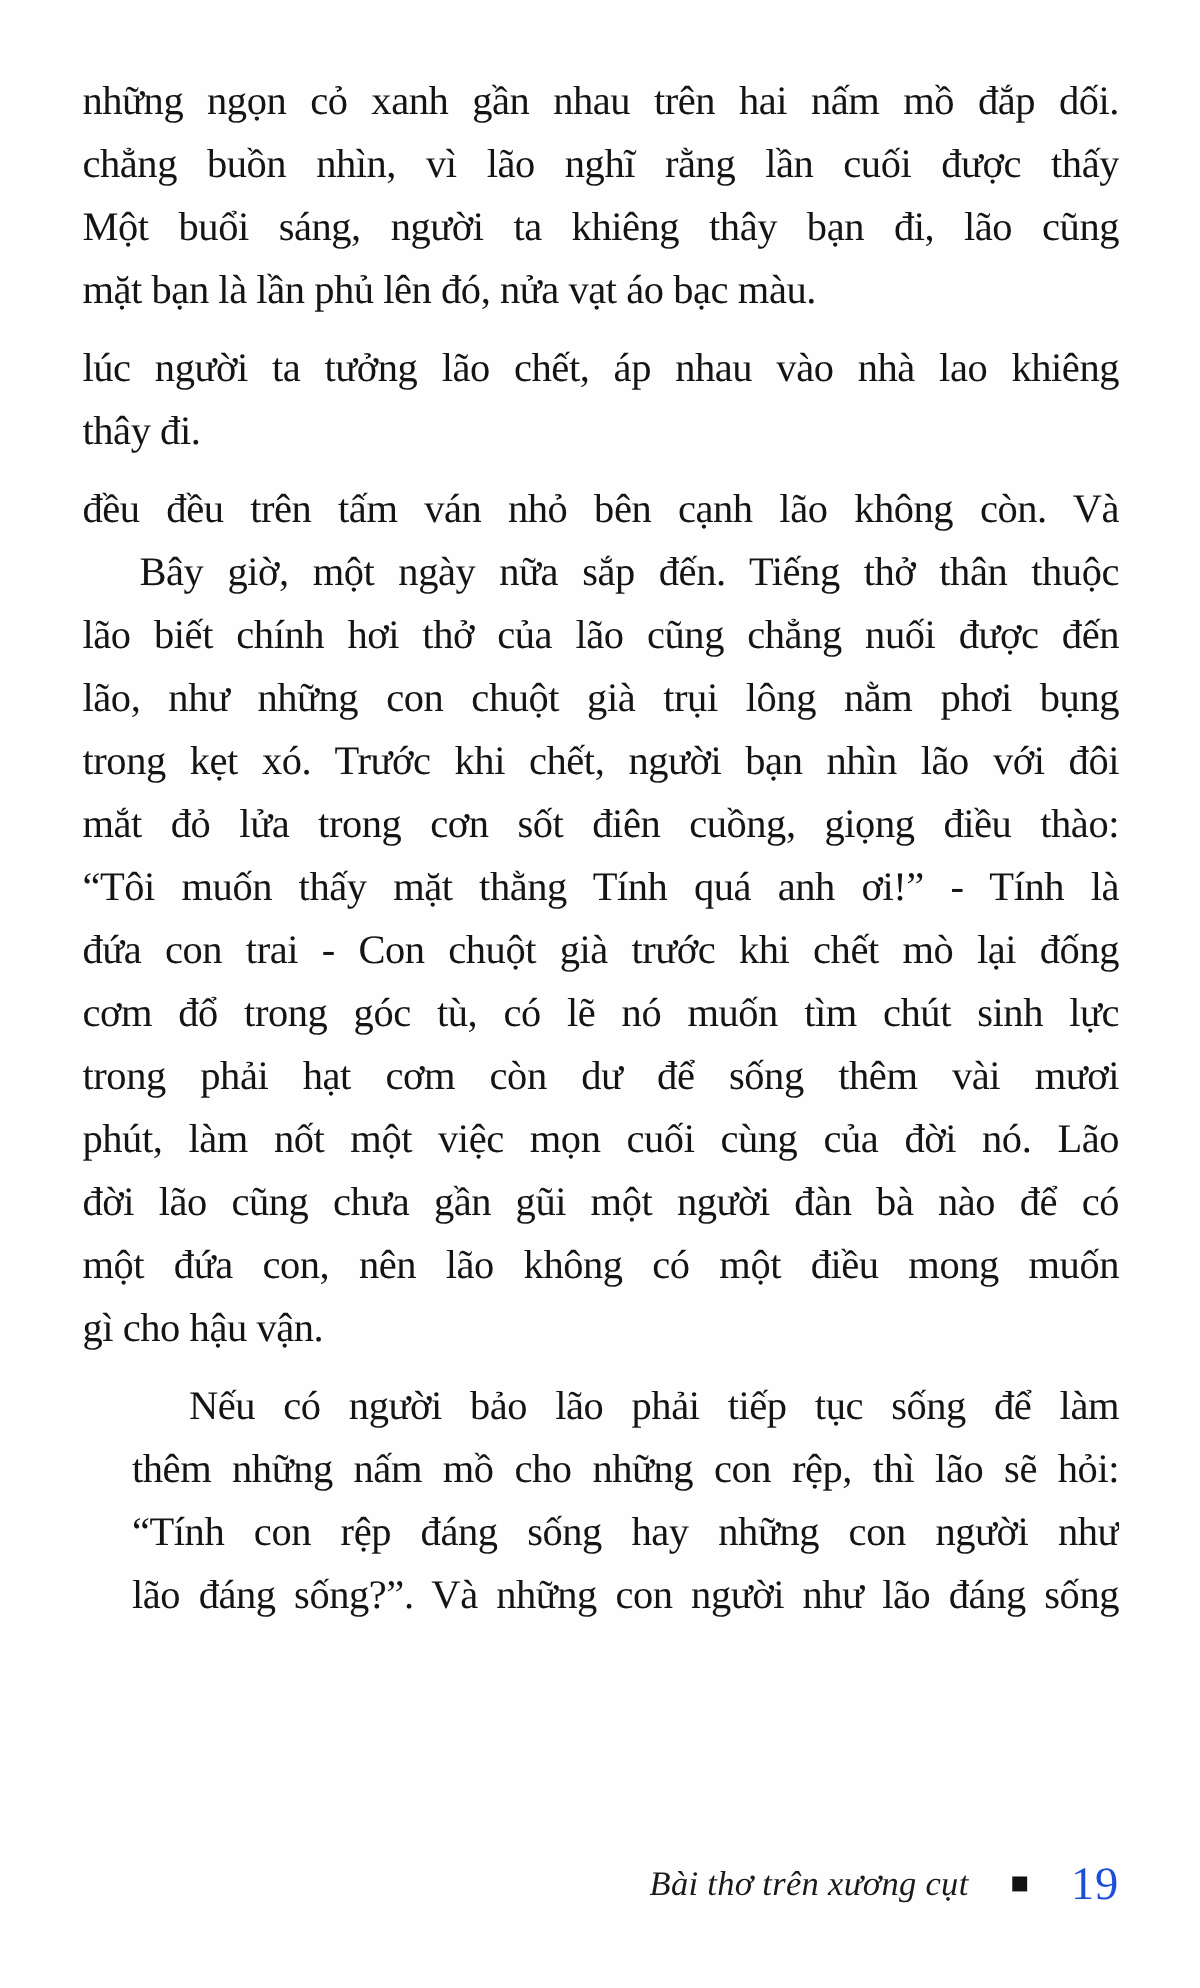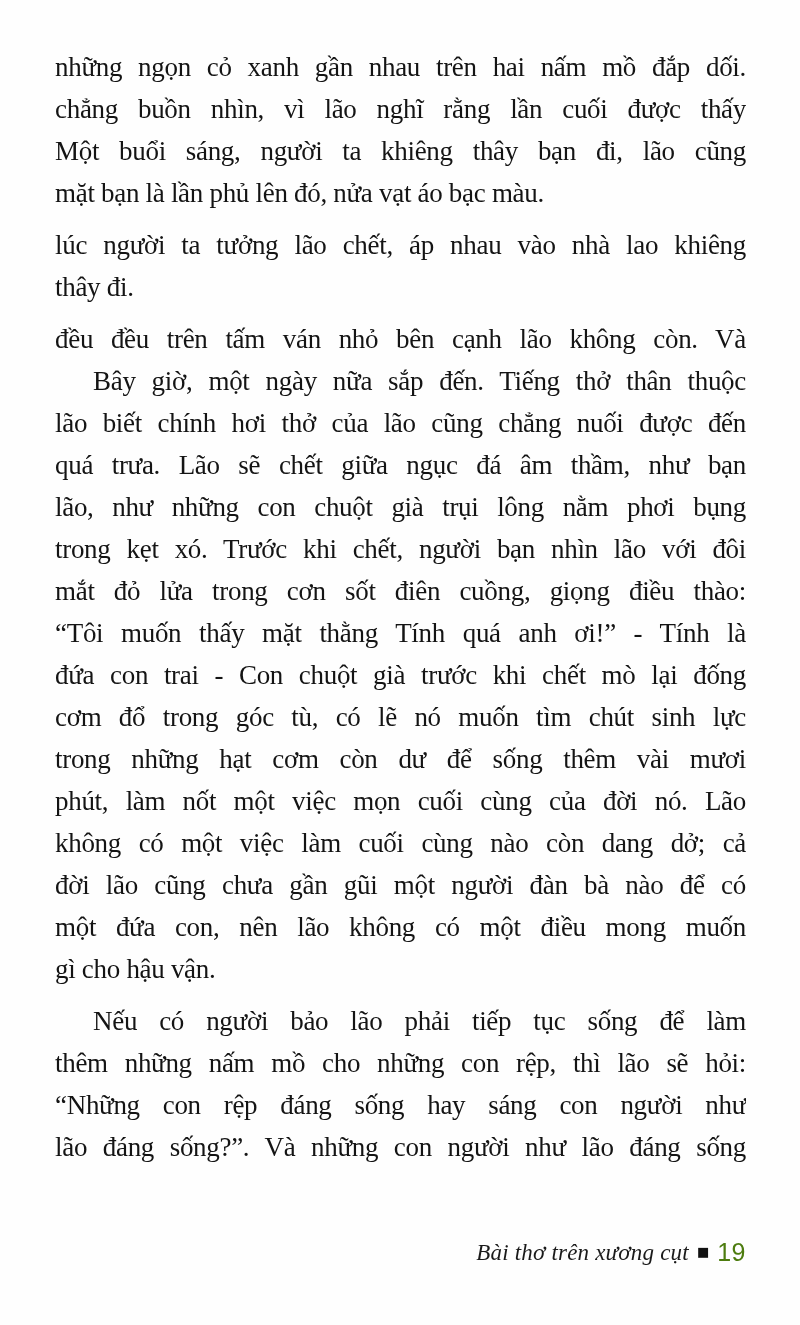--- a/index.html
+++ b/index.html
@@ -20,20 +20,21 @@
     position: absolute;
     left: 55px;
     top: 46px;
     width: 691px;
   }
   .paragraph {
     margin: 0 0 10px 0;
   }
   .paragraph:last-child {
     margin-bottom: 0;
+    margin-left: 33px;
   }
   .line {
     height: 42px;
     line-height: 42px;
     font-size: 27px;
     letter-spacing: -0.3px;
     text-align: justify;
     text-align-last: justify;
     overflow: hidden;
     white-space: normal;
@@ -44,40 +45,40 @@
   }
   .line.indent {
     text-indent: 38px;
   }
   .footer {
     position: absolute;
     top: 1238px;
     right: 54px;
     display: flex;
     align-items: center;
-    gap: 8px;
+    gap: 28px;
   }
   .running-title {
     font-family: "Liberation Serif", serif;
     font-style: italic;
     font-size: 23px;
     color: #1a1a1a;
     letter-spacing: 0.2px;
   }
   .square-sep {
     font-family: "DejaVu Sans", sans-serif;
     font-size: 13px;
     color: #111111;
     line-height: 1;
     transform: translateY(-1px);
   }
   .page-number {
-    font-family: Liberation Sans, sans-serif;
-    font-size: 25px;
-    color: #4d7c0f;
+    font-family: Liberation Serif, serif;
+    font-size: 31px;
+    color: #1d4ed8;
     letter-spacing: 0.5px;
   }
 </style>
 </head>
 <body>
 
 <div class="page">
 
   <div class="text-block">
 
@@ -90,39 +91,37 @@
 
     <div class="paragraph">
       <div class="line">lúc người ta tưởng lão chết, áp nhau vào nhà lao khiêng</div>
       <div class="line last">thây đi.</div>
     </div>
 
     <div class="paragraph">
       <div class="line">đều đều trên tấm ván nhỏ bên cạnh lão không còn. Và</div>
       <div class="line indent">Bây giờ, một ngày nữa sắp đến. Tiếng thở thân thuộc</div>
       <div class="line">lão biết chính hơi thở của lão cũng chẳng nuối được đến</div>
-      <div class="line">quá trưa. Lão sẽ chết giữa ngục đá âm thầm, như bạn</div>
       <div class="line">lão, như những con chuột già trụi lông nằm phơi bụng</div>
       <div class="line">trong kẹt xó. Trước khi chết, người bạn nhìn lão với đôi</div>
       <div class="line">mắt đỏ lửa trong cơn sốt điên cuồng, giọng điều thào:</div>
       <div class="line">“Tôi muốn thấy mặt thằng Tính quá anh ơi!” - Tính là</div>
       <div class="line">đứa con trai - Con chuột già trước khi chết mò lại đống</div>
       <div class="line">cơm đổ trong góc tù, có lẽ nó muốn tìm chút sinh lực</div>
-      <div class="line">trong những hạt cơm còn dư để sống thêm vài mươi</div>
+      <div class="line">trong phải hạt cơm còn dư để sống thêm vài mươi</div>
       <div class="line">phút, làm nốt một việc mọn cuối cùng của đời nó. Lão</div>
-      <div class="line">không có một việc làm cuối cùng nào còn dang dở; cả</div>
       <div class="line">đời lão cũng chưa gần gũi một người đàn bà nào để có</div>
       <div class="line">một đứa con, nên lão không có một điều mong muốn</div>
       <div class="line last">gì cho hậu vận.</div>
     </div>
 
     <div class="paragraph">
       <div class="line indent">Nếu có người bảo lão phải tiếp tục sống để làm</div>
       <div class="line">thêm những nấm mồ cho những con rệp, thì lão sẽ hỏi:</div>
-      <div class="line">“Những con rệp đáng sống hay sáng con người như</div>
+      <div class="line">“Tính con rệp đáng sống hay những con người như</div>
       <div class="line">lão đáng sống?”. Và những con người như lão đáng sống</div>
     </div>
 
   </div>
 
   <div class="footer">
     <span class="running-title">Bài thơ trên xương cụt</span>
     <span class="square-sep">■</span>
     <span class="page-number">19</span>
   </div>

